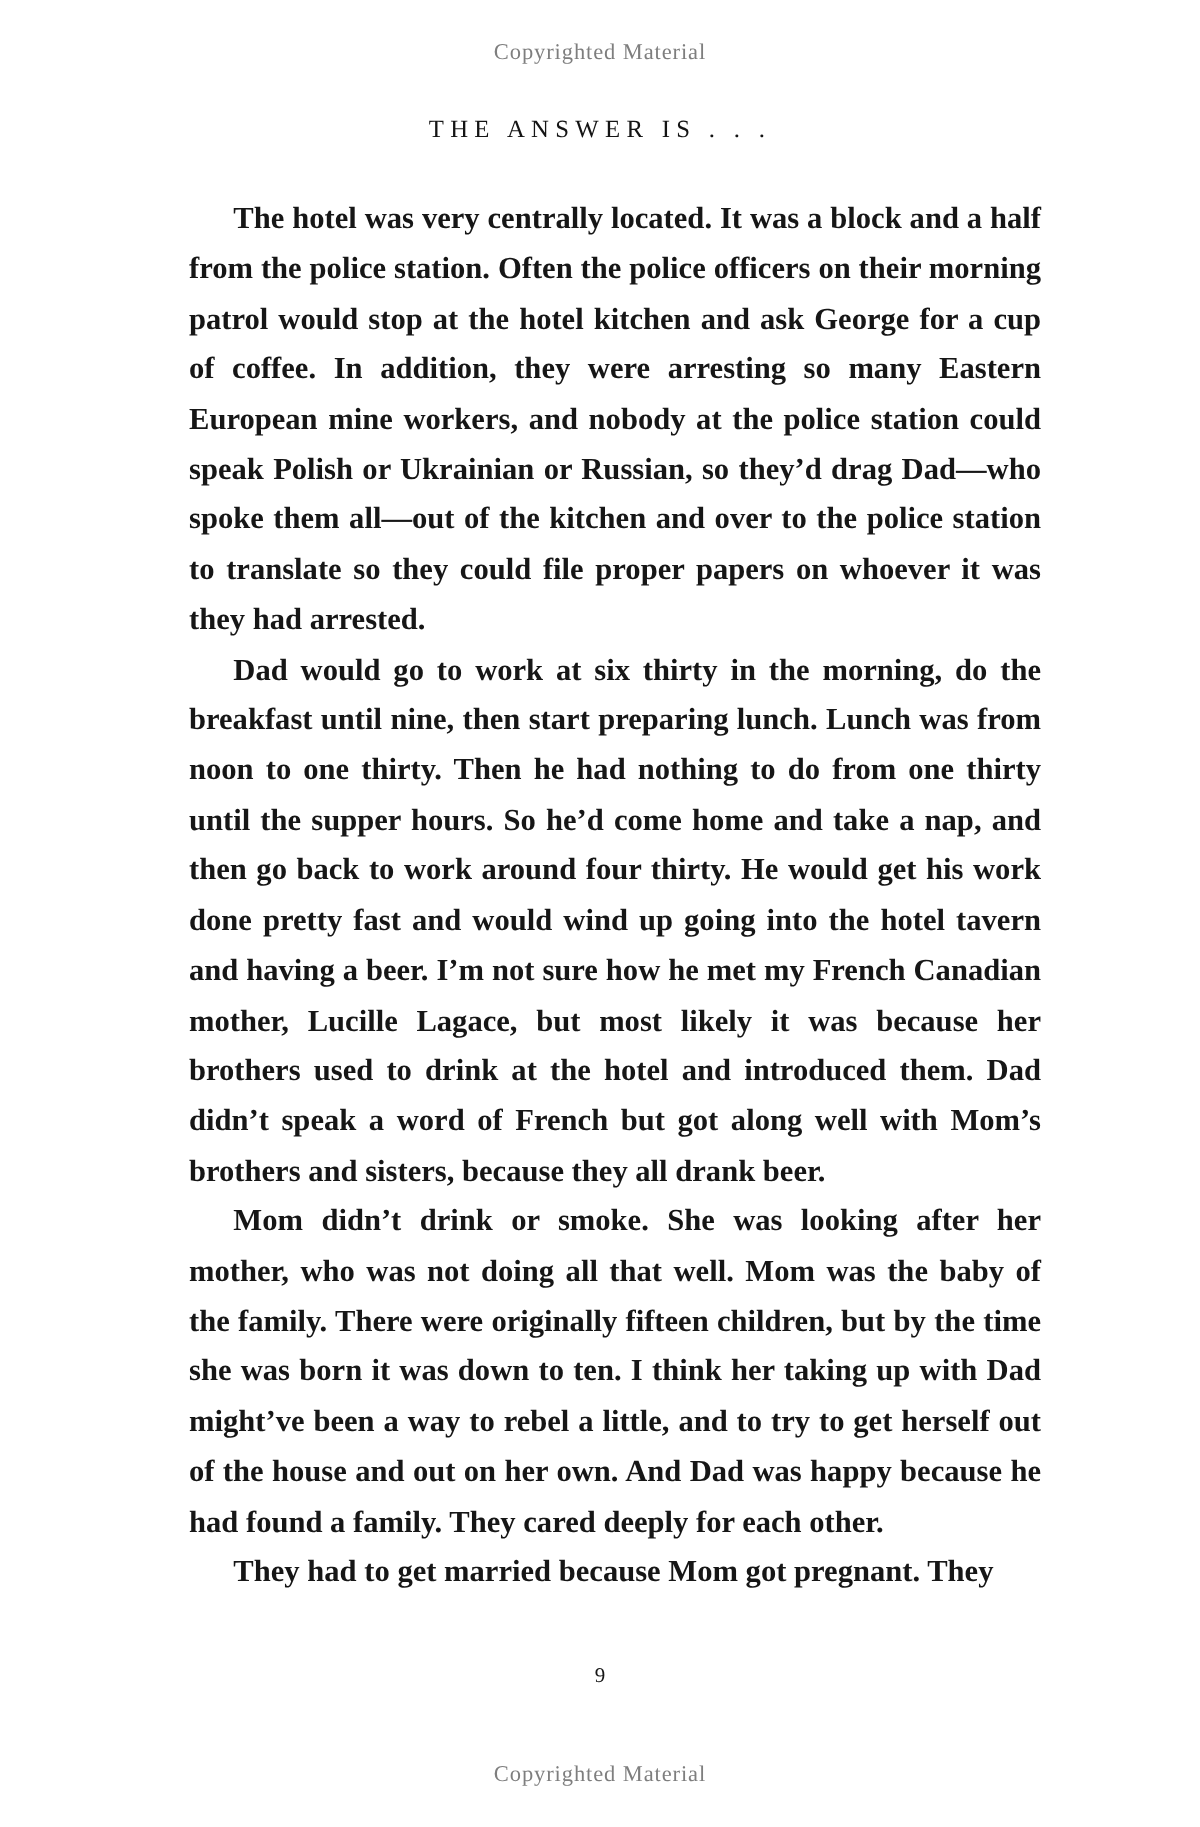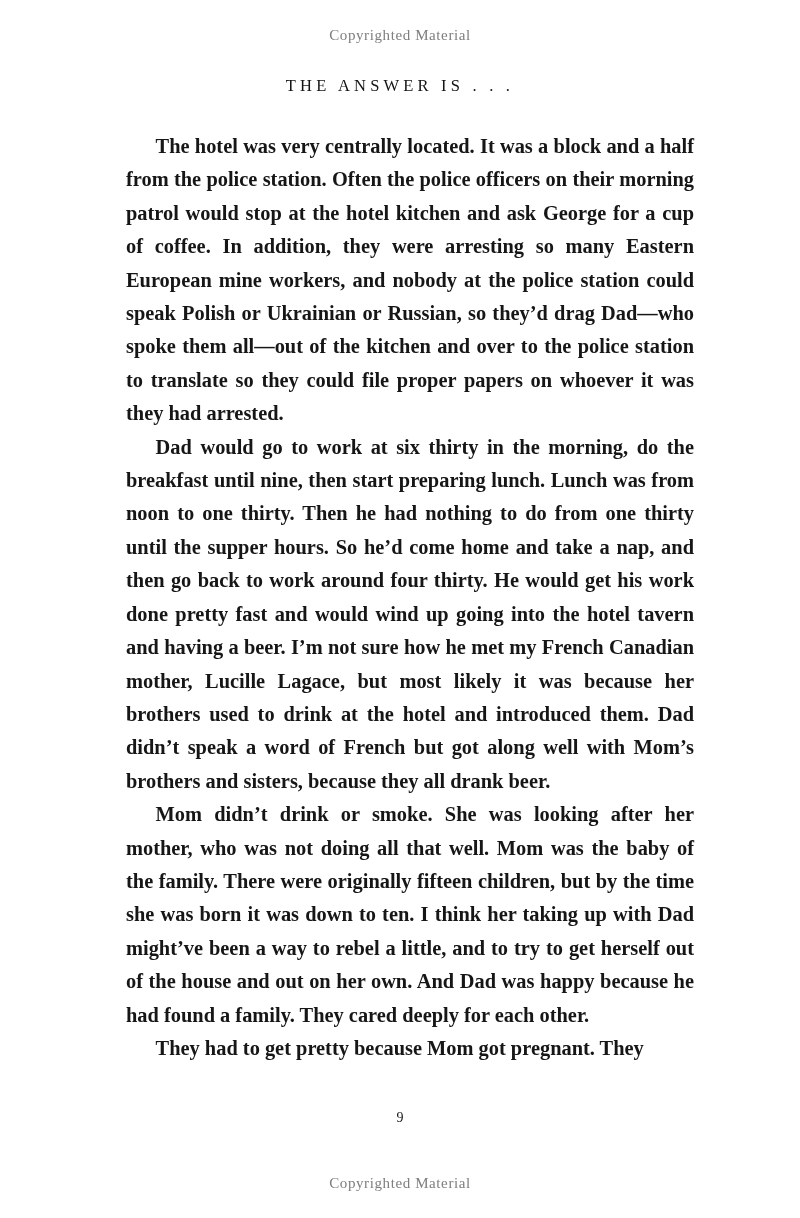--- a/index.html
+++ b/index.html
@@ -82,20 +82,20 @@
 <div class="page">
 
   <div class="watermark watermark-top">Copyrighted Material</div>
 
   <div class="chapter-head">THE ANSWER IS . . .</div>
 
   <div class="body-text">
     <p>The hotel was very centrally located. It was a block and a half from the police station. Often the police officers on their morning patrol would stop at the hotel kitchen and ask George for a cup of coffee. In addition, they were arresting so many Eastern European mine workers, and nobody at the police station could speak Polish or Ukrainian or Russian, so they’d drag Dad—who spoke them all—out of the kitchen and over to the police station to translate so they could file proper papers on whoever it was they had arrested.</p>
     <p>Dad would go to work at six thirty in the morning, do the breakfast until nine, then start preparing lunch. Lunch was from noon to one thirty. Then he had nothing to do from one thirty until the supper hours. So he’d come home and take a nap, and then go back to work around four thirty. He would get his work done pretty fast and would wind up going into the hotel tavern and having a beer. I’m not sure how he met my French Canadian mother, Lucille Lagace, but most likely it was because her brothers used to drink at the hotel and introduced them. Dad didn’t speak a word of French but got along well with Mom’s brothers and sisters, because they all drank beer.</p>
     <p>Mom didn’t drink or smoke. She was looking after her mother, who was not doing all that well. Mom was the baby of the family. There were originally fifteen children, but by the time she was born it was down to ten. I think her taking up with Dad might’ve been a way to rebel a little, and to try to get herself out of the house and out on her own. And Dad was happy because he had found a family. They cared deeply for each other.</p>
-    <p>They had to get pretty because Mom got pregnant. They</p>
+    <p>They had to get married because Mom got pregnant. They</p>
   </div>
 
   <div class="folio">9</div>
 
   <div class="watermark watermark-bottom">Copyrighted Material</div>
 
 </div>
 
 </body></html>

